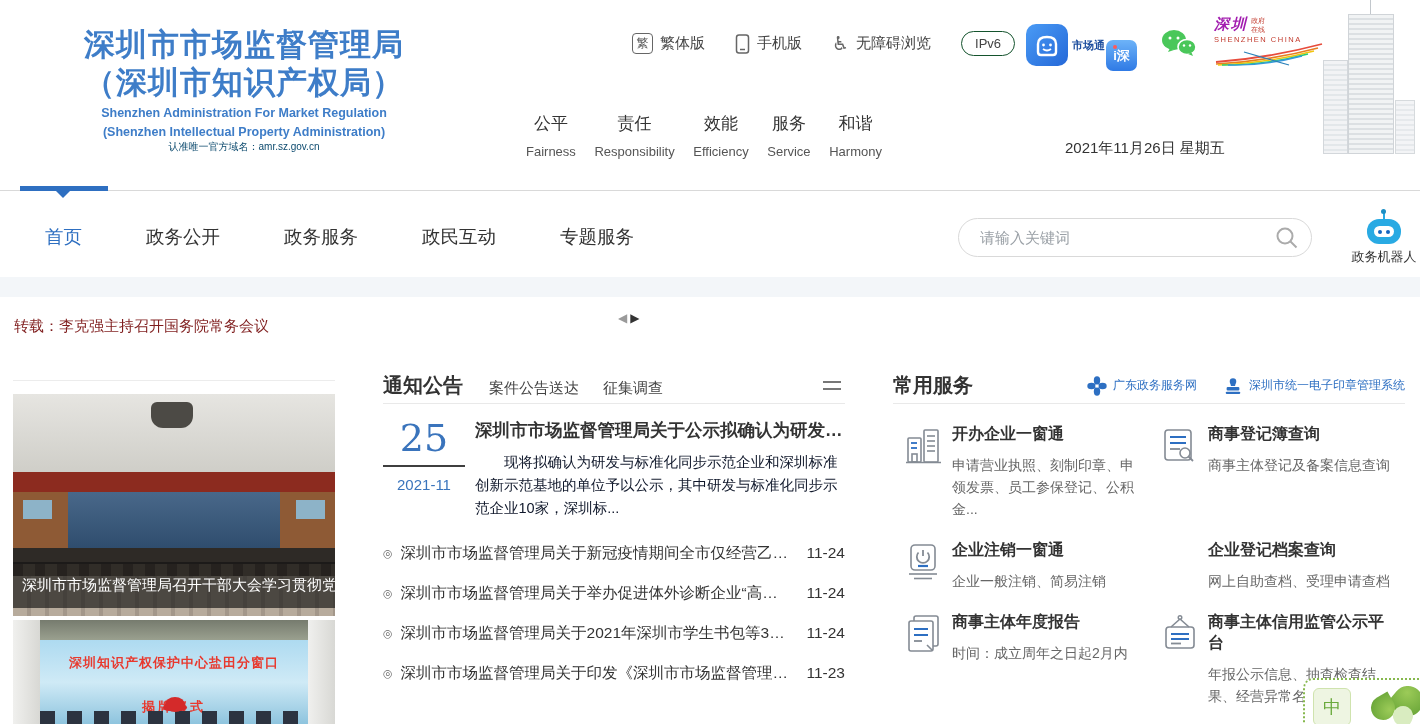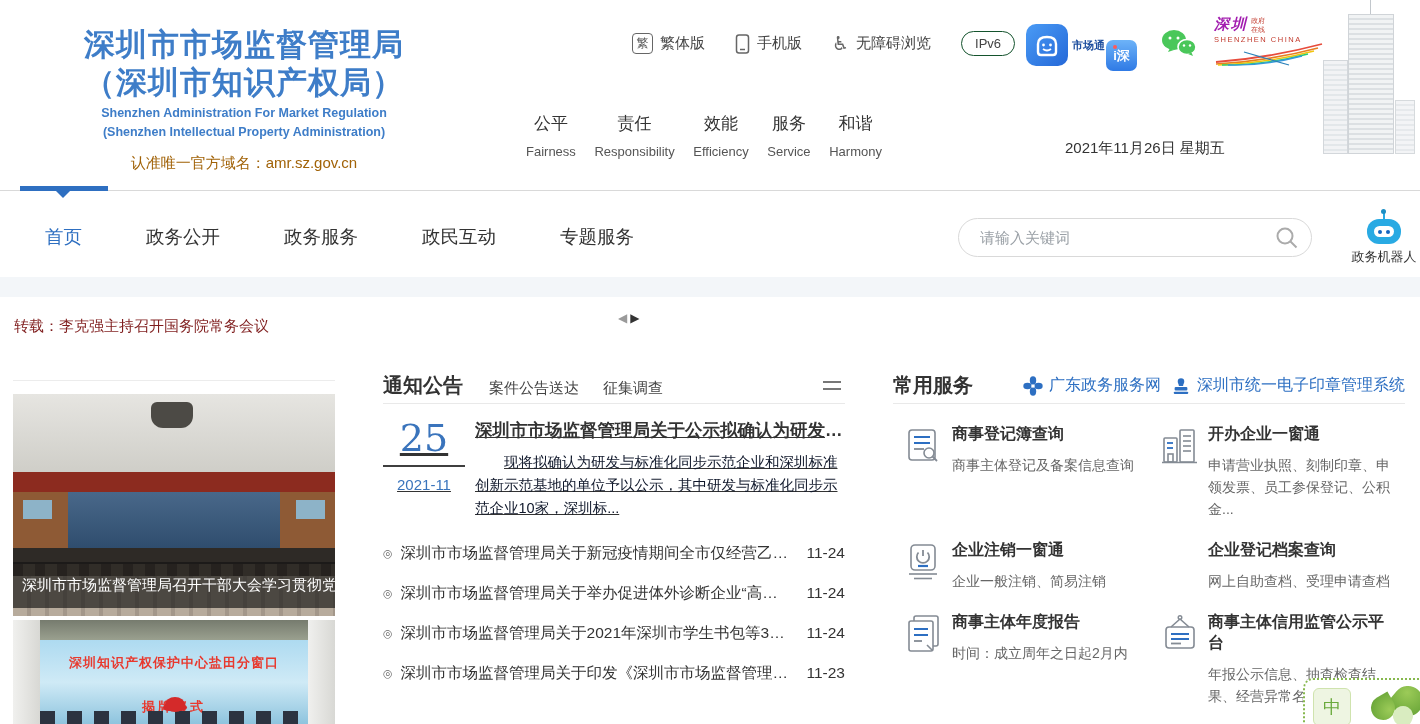--- a/index.html
+++ b/index.html
@@ -7,21 +7,21 @@
     width: 1420px; height: 724px; position: relative; overflow: hidden;
     background: #fff; color: #333;
     font-family: "Liberation Sans", "DejaVu Sans", sans-serif;
   }
   .clickable { cursor: pointer; }
 
   
   .logo { position: absolute; left: 28px; top: 26px; width: 432px; text-align: center; }
   .logo-zh { font-size: 31px; font-weight: bold; color: #3e7dc8; line-height: 38px; letter-spacing: 1px; }
   .logo-en { font-size: 12.5px; color: #3e7dc8; font-weight: bold; line-height: 15px; margin-top: 4px; }
-  .logo-domain { font-size: 15px; color: #a16207; margin-top: 14px; }
+  .logo-domain { font-size: 10px; color: #0c4a6e; }
 
   .utils { position: absolute; left: 632px; top: 31px; display: flex; align-items: center; gap: 30px; font-size: 15px; color: #444; }
   .u-item { display: flex; align-items: center; gap: 7px; }
   .fan-badge { width: 21px; height: 21px; border: 1.5px solid #666; border-radius: 4px; font-size: 12px; display: flex; align-items: center; justify-content: center; color: #555; }
   .ipv6-pill { border: 1px solid #14532d; border-radius: 14px; padding: 4px 13px; font-size: 13px; color: #444; }
   .access-glyph { font-size: 19px; color: #666; line-height: 1; }
 
   .values { position: absolute; left: 526px; top: 112px; width: 356px; display: flex; justify-content: space-between; text-align: center; }
   .v-zh { font-size: 17px; color: #333; }
   .v-en { font-size: 13px; color: #555; margin-top: 9px; }
@@ -103,37 +103,37 @@
 
   
   .panel-head { display: flex; align-items: center; height: 36px; border-bottom: 1px solid #e9e9e9; }
   .panel-title { font-size: 20px; font-weight: bold; color: #333; }
 
   .notices { position: absolute; left: 383px; top: 368px; width: 462px; }
   .n-tabs { margin-left: 26px; display: flex; gap: 24px; font-size: 15px; color: #444; padding-top: 5px; }
   .more-icon { margin-left: auto; display: flex; flex-direction: column; gap: 5px; padding-right: 4px; }
   .more-icon span { display: block; width: 18px; height: 2px; background: #777; }
 
-  .featured { display: flex; margin-top: 14px; text-decoration: underline; }
+  .featured { display: flex; margin-top: 14px; }
   .f-date { width: 82px; flex: none; text-align: center; }
   .f-day { font-family: "DejaVu Serif", serif; font-size: 38px; color: #3a74bc; line-height: 40px; }
   .f-day-line { border-bottom: 2px solid #3f3f3f; margin-top: 7px; }
   .f-month { font-size: 15px; color: #3a74bc; margin-top: 9px; }
   .f-body { margin-left: 10px; flex: 1; min-width: 0; }
   .f-title { font-size: 17.5px; font-weight: bold; color: #333; white-space: nowrap; overflow: hidden; text-overflow: ellipsis; }
   .f-summary { margin-top: 9px; font-size: 14.5px; color: #0f172a; line-height: 23px; text-indent: 2em; }
 
   .n-list { margin-top: 13px; }
   .n-item { display: flex; align-items: center; height: 40px; font-size: 15.5px; color: #333; }
   .n-bullet { color: #666; font-size: 11px; margin-right: 8px; flex: none; }
   .n-title { flex: 1; min-width: 0; white-space: nowrap; overflow: hidden; text-overflow: ellipsis; }
   .n-date { margin-left: 18px; color: #333; flex: none; }
 
   .services { position: absolute; left: 893px; top: 368px; width: 512px; }
-  .s-links { margin-left: auto; display: flex; gap: 10px; font-size: 16px; color: #2d6fc2; align-items: center; }
+  .s-links { margin-left: auto; display: flex; gap: 26px; font-size: 12px; color: #2d6fc2; align-items: center; }
   .s-link { display: flex; align-items: center; gap: 6px; }
   .s-grid { display: grid; grid-template-columns: 256px 256px; }
   .s-item { display: flex; padding: 20px 6px 0 12px; }
   .s-icon { width: 47px; flex: none; padding-top: 2px; }
   .s-name { font-size: 16px; font-weight: bold; color: #333; }
   .s-desc { margin-top: 9px; font-size: 14px; color: #666; line-height: 22px; }
 
   
   .widget { position: absolute; left: 1303px; top: 678px; width: 130px; height: 60px; background: #fff; border: 2px dotted #86b84d; border-radius: 10px; padding: 8px; display: flex; gap: 7px; }
   .w-box { width: 38px; height: 38px; background: #eef5e2; border: 1px solid #cfe3ae; border-radius: 6px; display: flex; align-items: center; justify-content: center; color: #6aaa3c; font-size: 18px; flex: none; }
@@ -390,39 +390,20 @@
           <path d="M11 1.5 a3.6 3.6 0 0 1 3.6 3.6 c0 2-1.3 2.7-1.3 4.9 h-4.6 c0-2.2-1.3-2.9-1.3-4.9 A3.6 3.6 0 0 1 11 1.5 z" fill="#2d6fc2"></path>
           <rect x="4" y="11" width="14" height="4" rx="1.2" fill="#2d6fc2"></rect>
           <rect x="3" y="16.2" width="16" height="2.6" rx="1.3" fill="#2d6fc2"></rect>
         </svg>
         <span>深圳市统一电子印章管理系统</span>
       </span>
     </div>
   </div>
 
   <div class="s-grid">
-    <div class="s-item clickable">
-      <div class="s-icon">
-        <svg width="36" height="40" viewBox="0 0 36 40">
-          <rect x="4" y="4" width="26" height="30" rx="3" fill="none" stroke="#848b94" stroke-width="1.6"></rect>
-          <g stroke="#2d6fc2" stroke-width="2">
-              <line x1="9" y1="11" x2="25" y2="11"></line>
-              <line x1="9" y1="17" x2="25" y2="17"></line>
-            </g>
-          <line x1="9" y1="23" x2="19" y2="23" stroke="#848b94" stroke-width="1.8"></line>
-          <circle cx="24" cy="27" r="5" fill="#fff" stroke="#848b94" stroke-width="1.6"></circle>
-          <line x1="27.5" y1="30.5" x2="32" y2="35" stroke="#848b94" stroke-width="1.8"></line>
-        </svg>
-      </div>
-      <div>
-        <div class="s-name">商事登记簿查询</div>
-        <div class="s-desc">商事主体登记及备案信息查询</div>
-      </div>
-    </div>
-
     <div class="s-item clickable">
       <div class="s-icon">
         <svg width="37" height="40" viewBox="0 0 37 40">
           <g fill="none" stroke="#848b94" stroke-width="1.6">
             <rect x="3" y="12" width="13" height="24" rx="1"></rect>
             <rect x="19" y="4" width="14" height="32" rx="1"></rect>
             <rect x="7" y="28" width="5" height="8"></rect>
             <line x1="22" y1="10" x2="30" y2="10"></line>
               <line x1="22" y1="15" x2="30" y2="15"></line>
             <line x1="22" y1="20" x2="30" y2="20"></line>
@@ -437,20 +418,39 @@
       </div>
       <div>
         <div class="s-name">开办企业一窗通</div>
         <div class="s-desc">申请营业执照、刻制印章、申领发票、员工参保登记、公积金...</div>
       </div>
     </div>
 
     <div class="s-item clickable">
       <div class="s-icon">
         <svg width="36" height="40" viewBox="0 0 36 40">
+          <rect x="4" y="4" width="26" height="30" rx="3" fill="none" stroke="#848b94" stroke-width="1.6"></rect>
+          <g stroke="#2d6fc2" stroke-width="2">
+              <line x1="9" y1="11" x2="25" y2="11"></line>
+              <line x1="9" y1="17" x2="25" y2="17"></line>
+            </g>
+          <line x1="9" y1="23" x2="19" y2="23" stroke="#848b94" stroke-width="1.8"></line>
+          <circle cx="24" cy="27" r="5" fill="#fff" stroke="#848b94" stroke-width="1.6"></circle>
+          <line x1="27.5" y1="30.5" x2="32" y2="35" stroke="#848b94" stroke-width="1.8"></line>
+        </svg>
+      </div>
+      <div>
+        <div class="s-name">商事登记簿查询</div>
+        <div class="s-desc">商事主体登记及备案信息查询</div>
+      </div>
+    </div>
+
+    <div class="s-item clickable">
+      <div class="s-icon">
+        <svg width="36" height="40" viewBox="0 0 36 40">
           <rect x="6" y="3" width="24" height="25" rx="4" fill="none" stroke="#848b94" stroke-width="1.6"></rect>
           <line x1="18" y1="8" x2="18" y2="14" stroke="#848b94" stroke-width="1.8"></line>
           <path d="M13.5 10.5 a6.2 6.2 0 1 0 9 0" fill="none" stroke="#848b94" stroke-width="1.8"></path>
           <line x1="13" y1="24" x2="23" y2="24" stroke="#2d6fc2" stroke-width="2.2"></line>
           <path d="M4 32 h28" stroke="#848b94" stroke-width="1.6"></path>
           <path d="M9 36.5 h18" stroke="#848b94" stroke-width="1.6"></path>
         </svg>
       </div>
       <div>
         <div class="s-name">企业注销一窗通</div>

